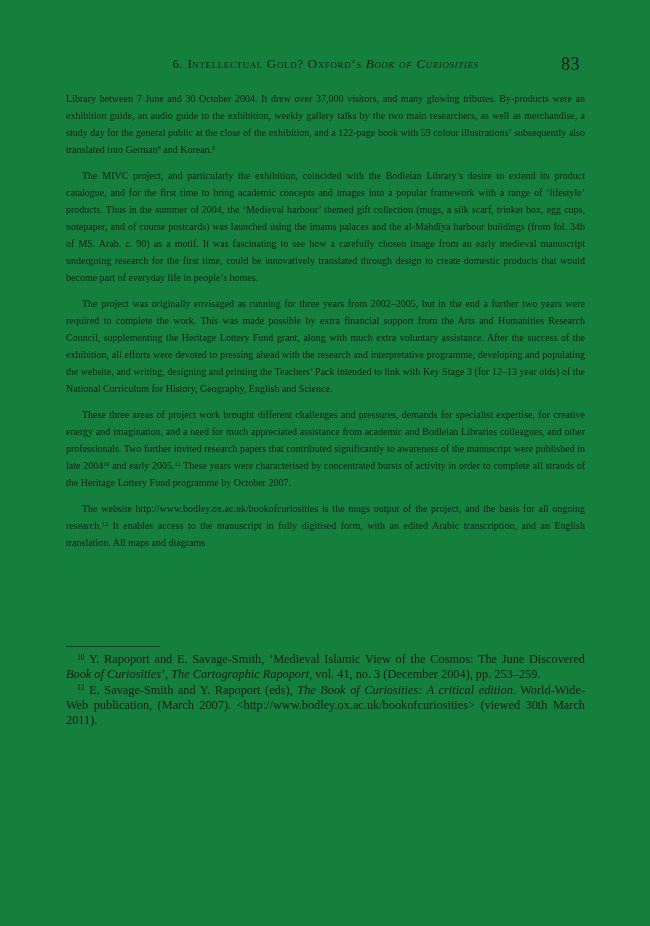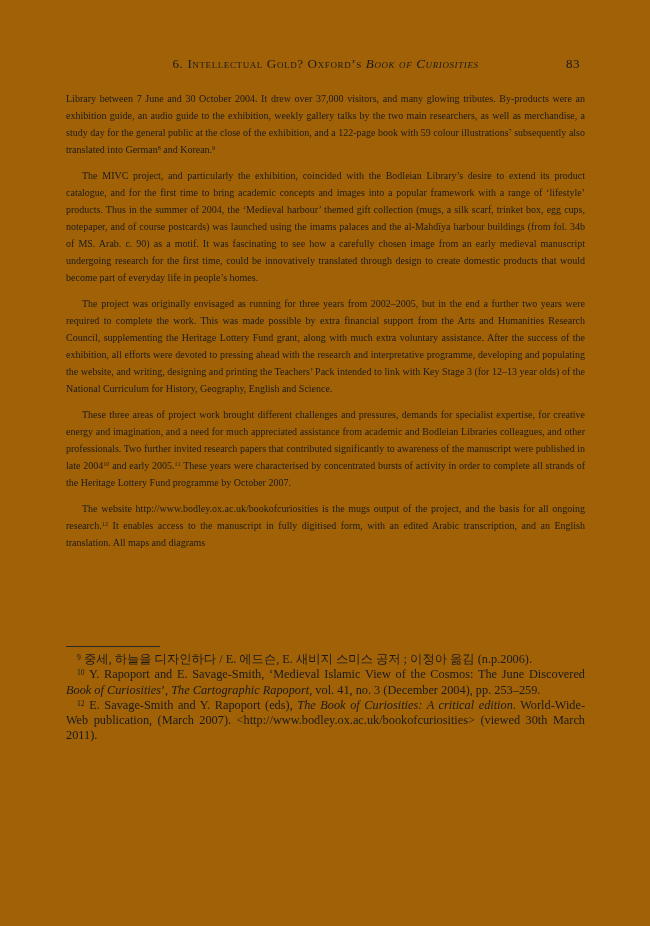--- a/index.html
+++ b/index.html
@@ -11,42 +11,42 @@
     width: 650px;
     height: 926px;
     position: relative;
     font-family: "Liberation Serif", "DejaVu Serif", serif;
     color: #1a1a1a;
     overflow: hidden;
   }
   .page {
     position: absolute;
     inset: 0;
-    background: #a16207;
+    background: #15803d;
   }
   .running-head {
     position: absolute;
     top: 56px;
     left: 66px;
     width: 519px;
     text-align: center;
     font-size: 13.2px;
     line-height: 16px;
     font-variant: small-caps;
     letter-spacing: 0.6px;
     white-space: nowrap;
   }
   .running-head .work {
     font-style: italic;
   }
   .page-number {
     position: absolute;
     top: 56px;
     right: 70px;
-    font-size: 13px;
+    font-size: 18px;
     line-height: 16px;
     letter-spacing: 0.5px;
   }
   .body-text {
     position: absolute;
     top: 90px;
     left: 66px;
     width: 519px;
     font-size: 10px;
     line-height: 17px;
@@ -105,18 +105,17 @@
     <p><span>Library between 7 June and 30 October 2004. It drew over 37,000 visitors, and many glowing tributes. By-products were an exhibition guide, an audio guide to the exhibition, weekly gallery talks by the two main researchers, as well as merchandise, a study day for the general public at the close of the exhibition, and a 122-page book with 59 colour illustrations</span><sup>7</sup><span> subsequently also translated into German</span><sup>8</sup><span> and Korean.</span><sup>9</sup></p>
     <p class="ind"><span>The MIVC project, and particularly the exhibition, coincided with the Bodleian Library’s desire to extend its product catalogue, and for the first time to bring academic concepts and images into a popular framework with a range of ‘lifestyle’ products. Thus in the summer of 2004, the ‘Medieval harbour’ themed gift collection (mugs, a silk scarf, trinket box, egg cups, notepaper, and of course postcards) was launched using the imams palaces and the al-Mahdīya harbour buildings (from fol. 34b of MS. Arab. c. 90) as a motif. It was fascinating to see how a carefully chosen image from an early medieval manuscript undergoing research for the first time, could be innovatively translated through design to create domestic products that would become part of everyday life in people’s homes.</span></p>
     <p class="ind"><span>The project was originally envisaged as running for three years from 2002–2005, but in the end a further two years were required to complete the work. This was made possible by extra financial support from the Arts and Humanities Research Council, supplementing the Heritage Lottery Fund grant, along with much extra voluntary assistance. After the success of the exhibition, all efforts were devoted to pressing ahead with the research and interpretative programme, developing and populating the website, and writing, designing and printing the Teachers’ Pack intended to link with Key Stage 3 (for 12–13 year olds) of the National Curriculum for History, Geography, English and Science.</span></p>
     <p class="ind"><span>These three areas of project work brought different challenges and pressures, demands for specialist expertise, for creative energy and imagination, and a need for much appreciated assistance from academic and Bodleian Libraries colleagues, and other professionals. Two further invited research papers that contributed significantly to awareness of the manuscript were published in late 2004</span><sup>10</sup><span> and early 2005.</span><sup>11</sup><span> These years were characterised by concentrated bursts of activity in order to complete all strands of the Heritage Lottery Fund programme by October 2007.</span></p>
     <p class="ind"><span>The website http://www.bodley.ox.ac.uk/bookofcuriosities is the mugs output of the project, and the basis for all ongoing research.</span><sup>12</sup><span> It enables access to the manuscript in fully digitised form, with an edited Arabic transcription, and an English translation. All maps and diagrams</span></p>
   </div>
 
   <div class="fn-rule"></div>
 
   <div class="footnotes">
-    <div class="fn"><sup>9</sup><span> 중세, 하늘을 디자인하다 / E. 에드슨, E. 새비지 스미스 공저 ; 이정아 옮김 (n.p.2006).</span></div>
     <div class="fn"><sup>10</sup><span> Y. Rapoport and E. Savage-Smith, ‘Medieval Islamic View of the Cosmos: The June Discovered </span><span class="it">Book of Curiosities</span><span>’, </span><span class="it">The Cartographic Rapoport,</span><span> vol. 41, no. 3 (December 2004), pp. 253–259.</span></div>
     <div class="fn"><sup>12</sup><span> E. Savage-Smith and Y. Rapoport (eds), </span><span class="it">The Book of Curiosities: A critical edition</span><span>. World-Wide-Web publication, (March 2007). &lt;http://www.bodley.ox.ac.uk/bookofcuriosities&gt; (viewed 30th March 2011).</span></div>
   </div>
 
 </div>
 
 </body></html>

